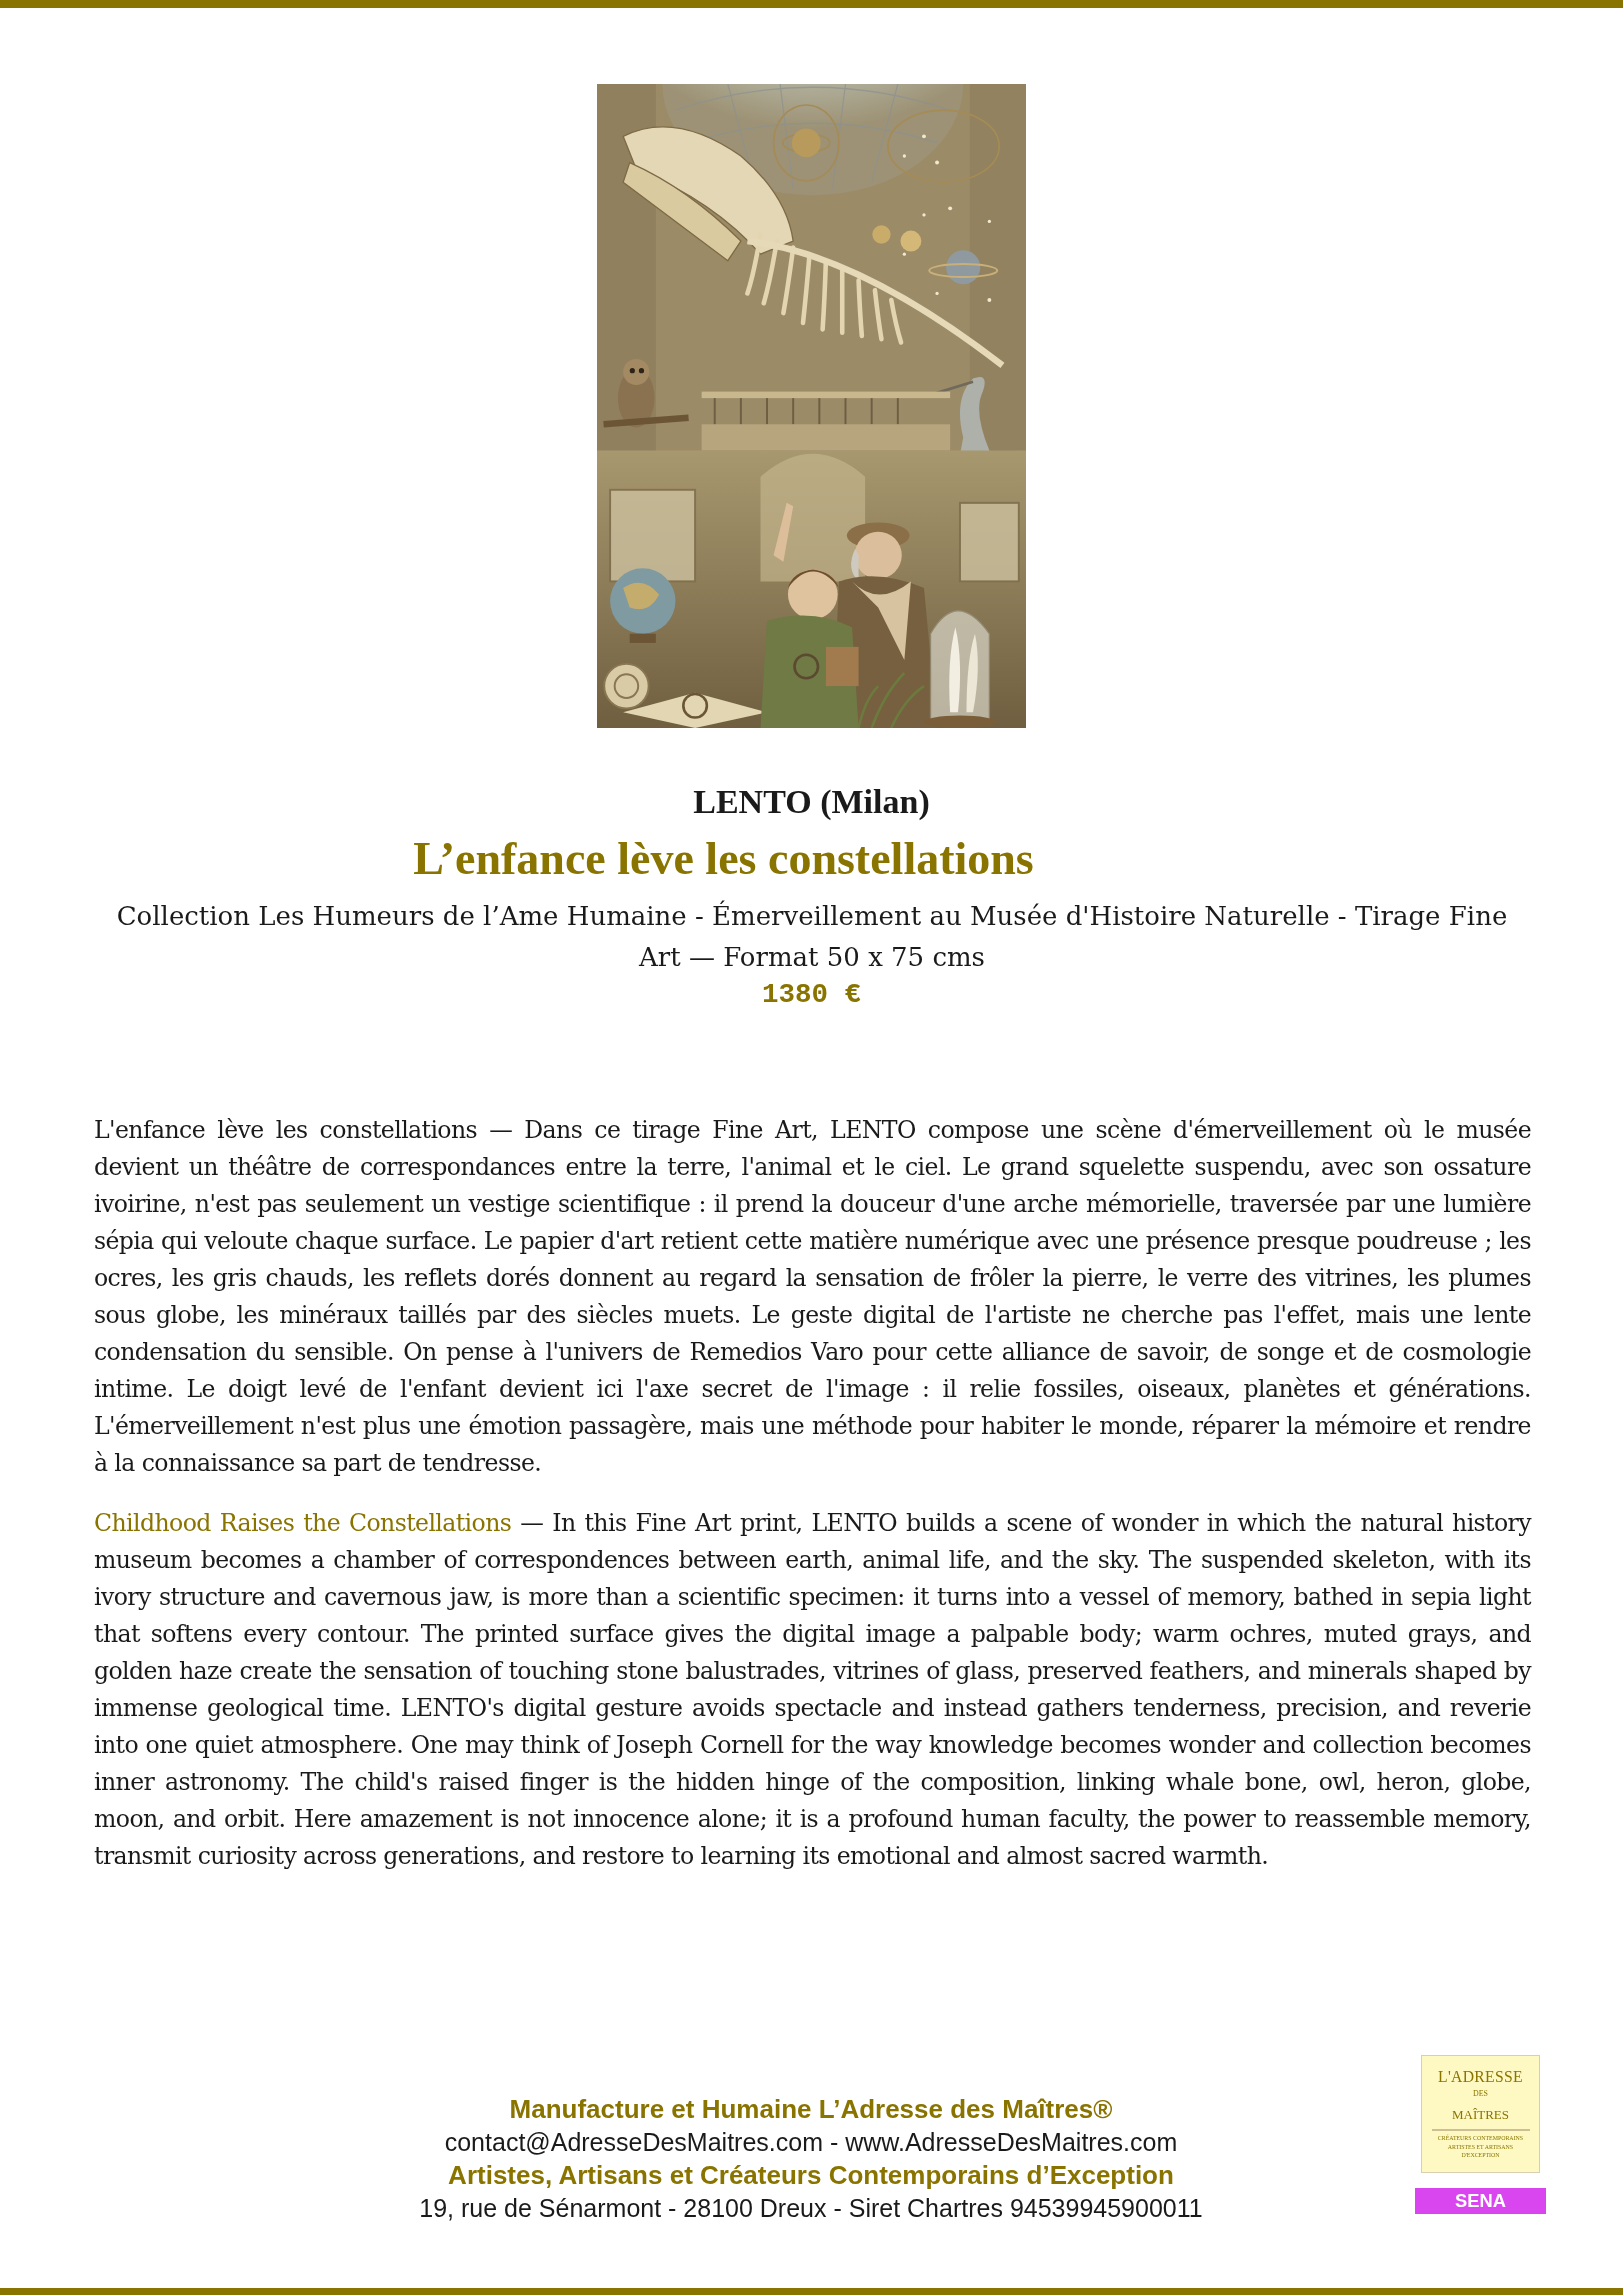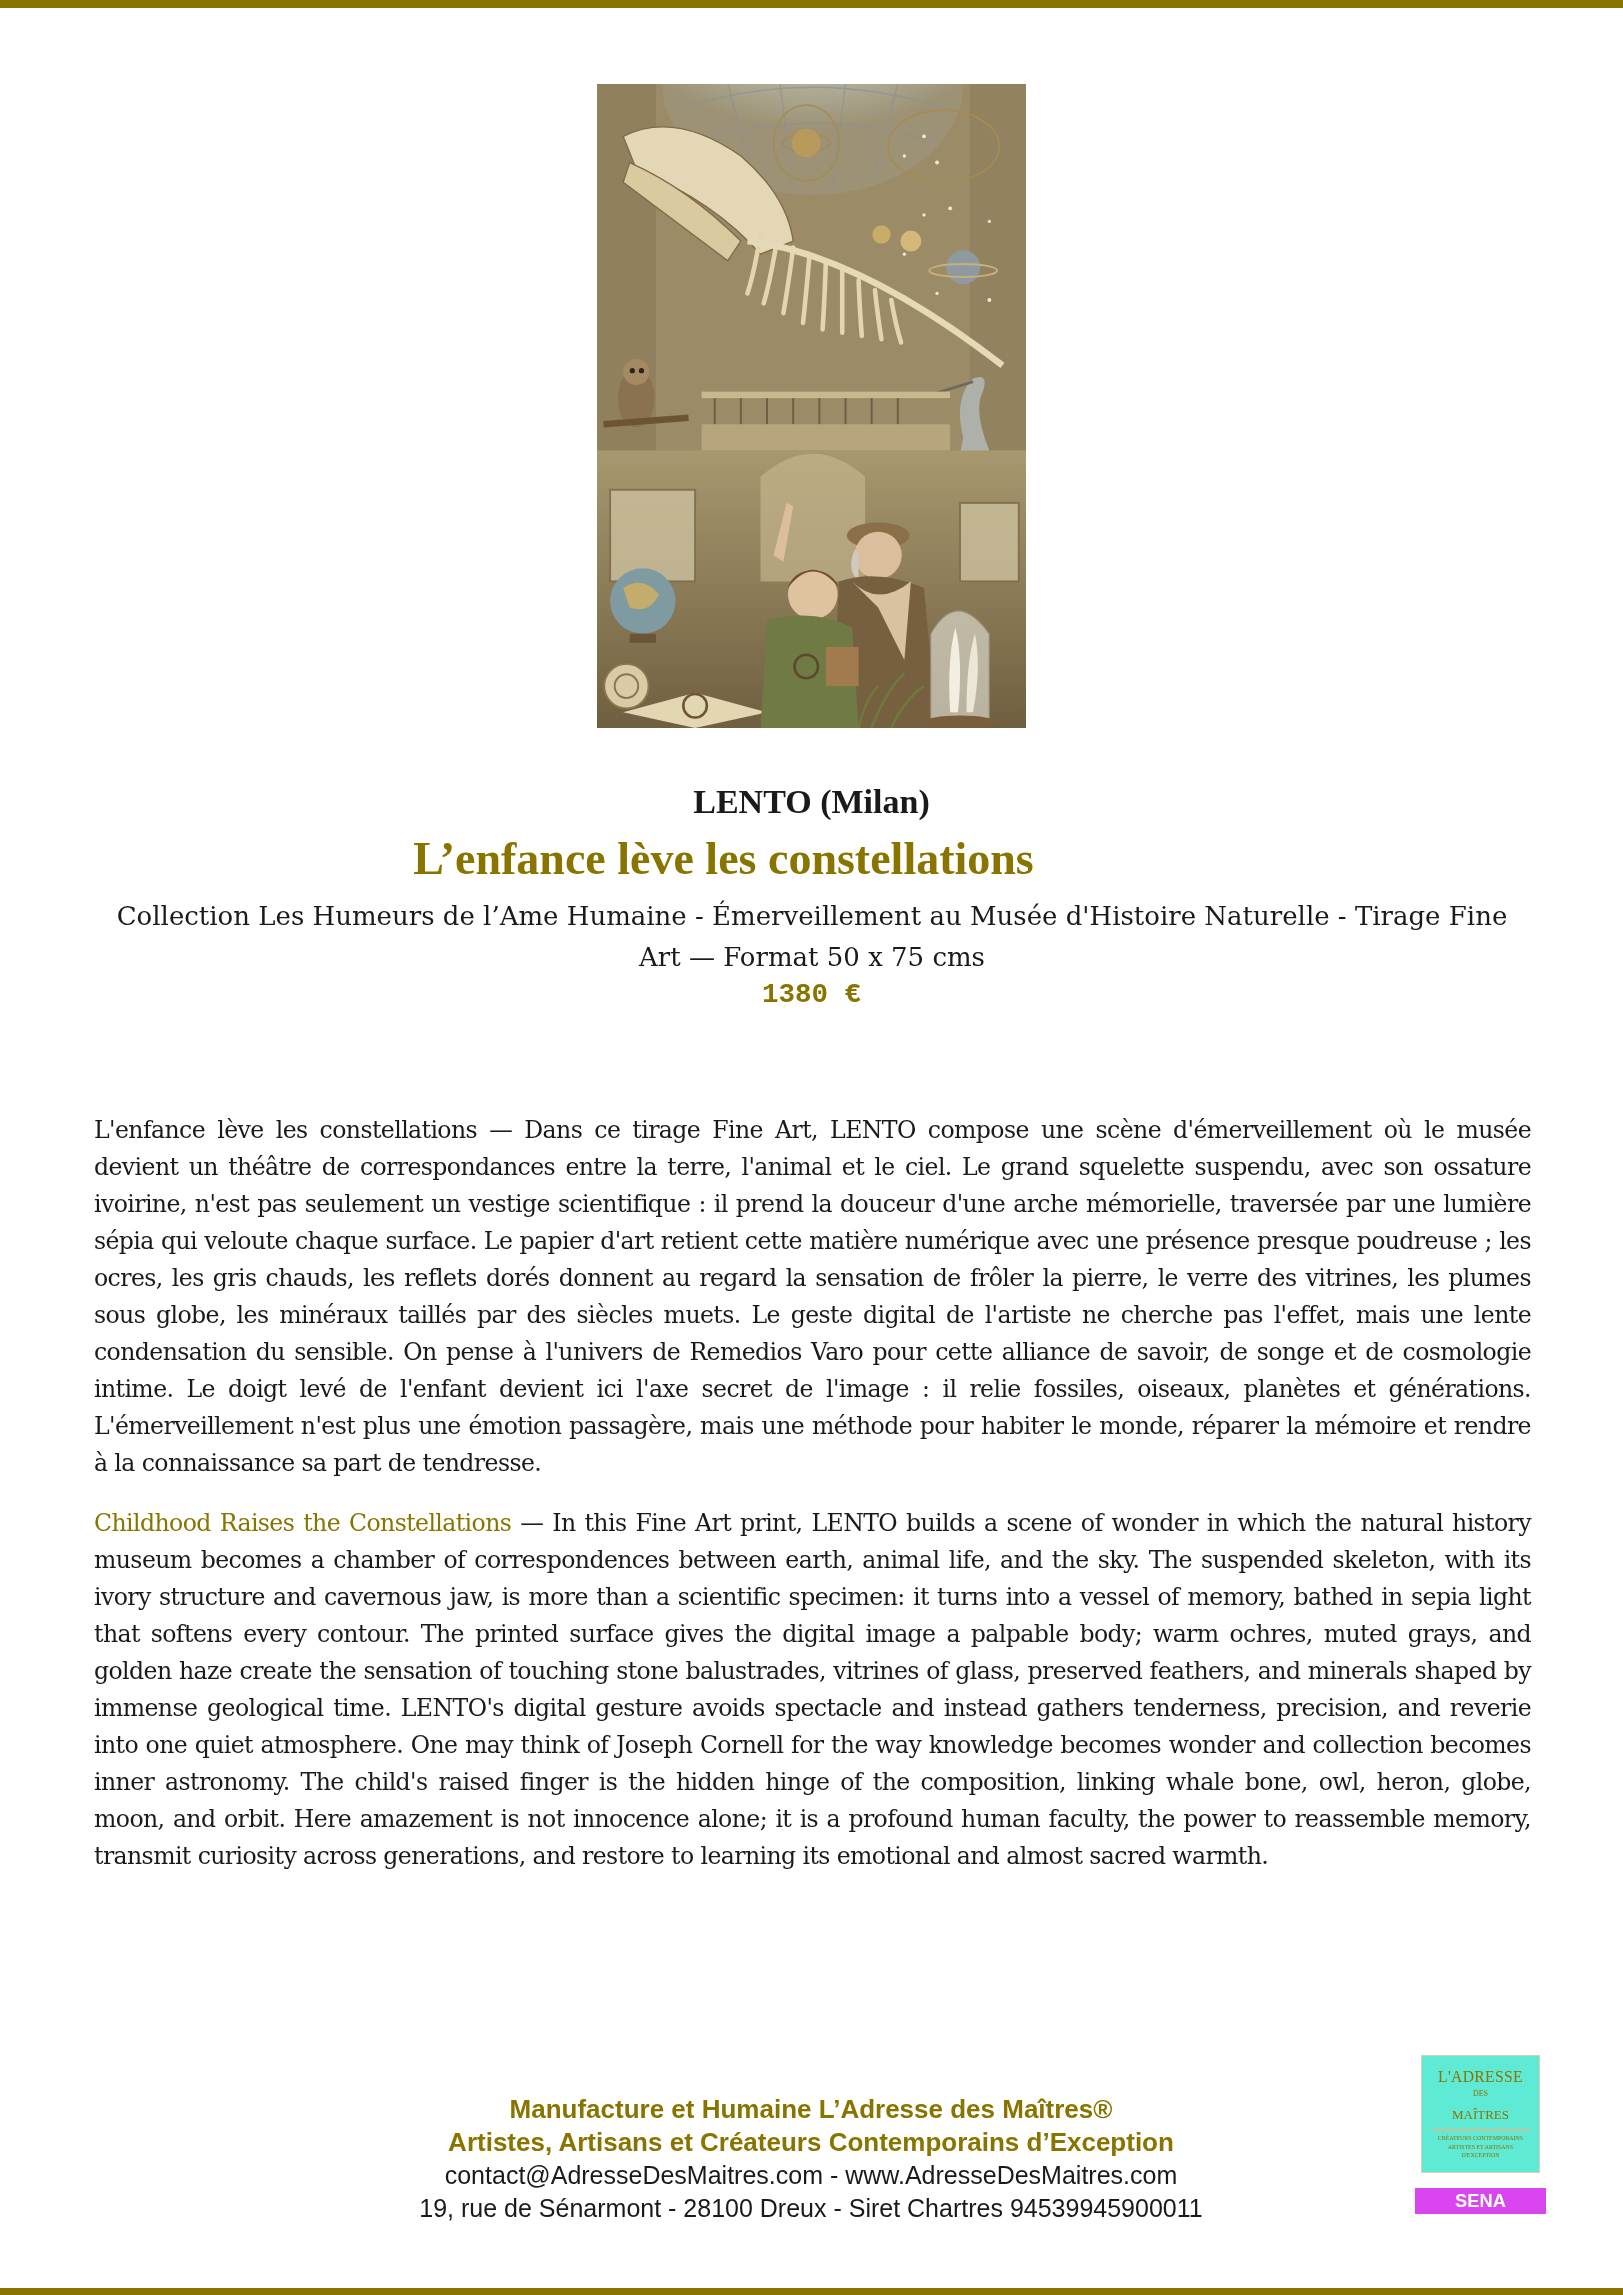--- a/index.html
+++ b/index.html
@@ -37,21 +37,21 @@
 
     
     .footer { position: absolute; left: 366px; top: 2093px; width: 890px; text-align: center;
       font-family: "Liberation Sans", sans-serif; }
     .footer .line { display: block; font-size: 25px; line-height: 33px; }
     .footer .gold { color: #8a7400; font-weight: bold; font-size: 26px; }
     .footer .dark { color: #1a1a1a; }
 
     
     .logo-box { position: absolute; left: 1421px; top: 2055px; width: 119px; height: 118px;
-      border: 1.3px solid #d8ceb0; background: #5eead4; text-align: center;
+      border: 1.3px solid #d8ceb0; background: #fef9c3; text-align: center;
       font-family: "Liberation Serif", serif; color: #8a7400; }
     .logo-box .l1 { display: block; margin-top: 11.8px; font-size: 15.7px; letter-spacing: 0.3px; }
     .logo-box .l2 { display: block; margin-top: 3px; font-size: 7.9px; }
     .logo-box .l3 { display: block; margin-top: 9px; font-size: 13px; }
     .logo-box .rule { display: block; margin: 6.5px auto 3.9px; width: 98px; height: 1.3px; background: #cbbf93; }
     .logo-box .l4 { display: block; font-size: 5.9px; line-height: 8.5px; }
     .sena { position: absolute; left: 1415px; top: 2188px; width: 131px; height: 26px;
       background: #d946ef; color: #fff; text-align: center; font-family: "Liberation Sans", sans-serif;
       font-weight: bold; font-size: 18.3px; line-height: 26px; }
   </style>
@@ -196,22 +196,22 @@
 <div class="title">L’enfance lève les constellations</div>
 <div class="subtitle">Collection Les Humeurs de l’Ame Humaine - Émerveillement au Musée d'Histoire Naturelle - Tirage Fine Art — Format 50 x 75 cms</div>
 <div class="price">1380 €</div>
 
 <p class="body-text para-fr">L'enfance lève les constellations — Dans ce tirage Fine Art, LENTO compose une scène d'émerveillement où le musée devient un théâtre de correspondances entre la terre, l'animal et le ciel. Le grand squelette suspendu, avec son ossature ivoirine, n'est pas seulement un vestige scientifique : il prend la douceur d'une arche mémorielle, traversée par une lumière sépia qui veloute chaque surface. Le papier d'art retient cette matière numérique avec une présence presque poudreuse ; les ocres, les gris chauds, les reflets dorés donnent au regard la sensation de frôler la pierre, le verre des vitrines, les plumes sous globe, les minéraux taillés par des siècles muets. Le geste digital de l'artiste ne cherche pas l'effet, mais une lente condensation du sensible. On pense à l'univers de Remedios Varo pour cette alliance de savoir, de songe et de cosmologie intime. Le doigt levé de l'enfant devient ici l'axe secret de l'image : il relie fossiles, oiseaux, planètes et générations. L'émerveillement n'est plus une émotion passagère, mais une méthode pour habiter le monde, réparer la mémoire et rendre à la connaissance sa part de tendresse.</p>
 
 <p class="body-text para-en"><span class="accent">Childhood Raises the Constellations</span><span> — In this Fine Art print, LENTO builds a scene of wonder in which the natural history museum becomes a chamber of correspondences between earth, animal life, and the sky. The suspended skeleton, with its ivory structure and cavernous jaw, is more than a scientific specimen: it turns into a vessel of memory, bathed in sepia light that softens every contour. The printed surface gives the digital image a palpable body; warm ochres, muted grays, and golden haze create the sensation of touching stone balustrades, vitrines of glass, preserved feathers, and minerals shaped by immense geological time. LENTO's digital gesture avoids spectacle and instead gathers tenderness, precision, and reverie into one quiet atmosphere. One may think of Joseph Cornell for the way knowledge becomes wonder and collection becomes inner astronomy. The child's raised finger is the hidden hinge of the composition, linking whale bone, owl, heron, globe, moon, and orbit. Here amazement is not innocence alone; it is a profound human faculty, the power to reassemble memory, transmit curiosity across generations, and restore to learning its emotional and almost sacred warmth.</span></p>
 
 <div class="footer">
   <span class="line gold">Manufacture et Humaine L’Adresse des Maîtres®</span>
+  <span class="line dark">contact@AdresseDesMaitres.com - www.AdresseDesMaitres.com</span>
   <span class="line gold">Artistes, Artisans et Créateurs Contemporains d’Exception</span>
-  <span class="line dark">contact@AdresseDesMaitres.com - www.AdresseDesMaitres.com</span>
   <span class="line dark">19, rue de Sénarmont - 28100 Dreux - Siret Chartres 94539945900011</span>
 </div>
 
 <div class="logo-box">
   <span class="l1">L'ADRESSE</span>
   <span class="l2">DES</span>
   <span class="l3">MAÎTRES</span>
   <span class="rule"></span>
   <span class="l4">CRÉATEURS CONTEMPORAINS</span>
   <span class="l4">ARTISTES ET ARTISANS</span>

